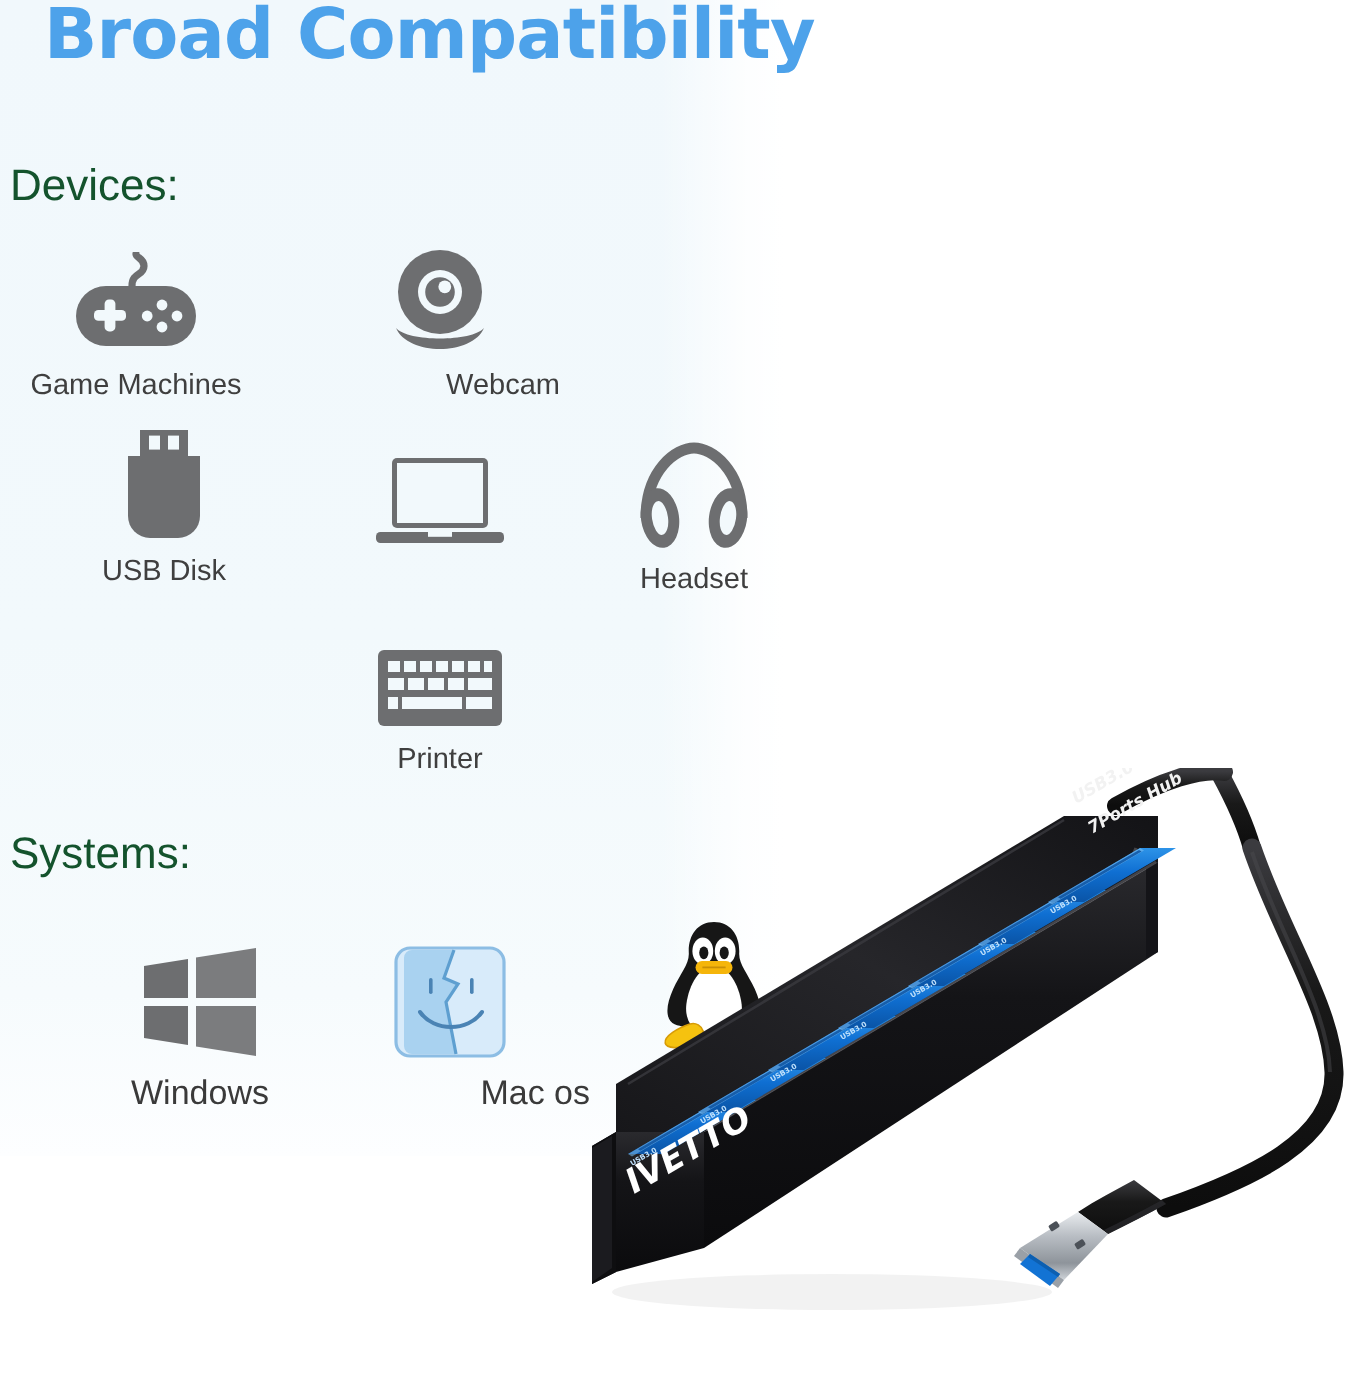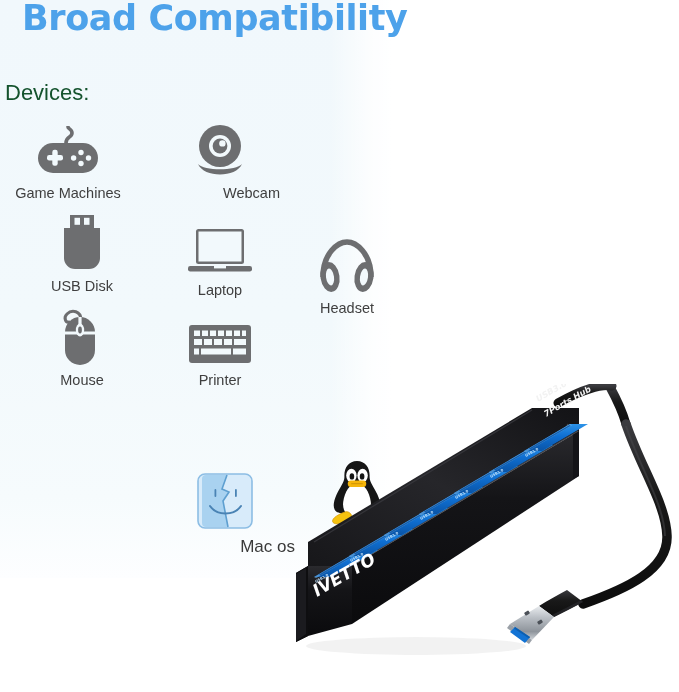--- a/index.html
+++ b/index.html
@@ -66,20 +66,21 @@
 <body>
 
 <div id="stage">
 
   <div class="panel"></div>
   <div class="panel-fade"></div>
 
   <div class="title">Broad Compatibility</div>
 
   <div class="section-label" id="lbl-devices">Devices:</div>
+  <div class="section-label" id="lbl-systems">Systems:</div>
 
   <div class="item" style="left:8px;top:118px;">
     <div class="glyph">
       <svg width="66" height="54" viewBox="0 0 66 54">
         <path class="gray-s" stroke-width="3.6" stroke-linecap="round" d="M31 17 C31 10,37 12,37 7 C37 3,33 3,33 1"></path>
         <rect class="gray" x="3" y="17" width="60" height="30" rx="15"></rect>
         <rect x="12" y="29" width="16" height="5.4" rx="2.2" fill="#f2f9fc"></rect>
         <rect x="17.3" y="23.7" width="5.4" height="16" rx="2.2" fill="#f2f9fc"></rect>
         <circle cx="46" cy="26.5" r="2.7" fill="#f2f9fc"></circle>
         <circle cx="53.5" cy="32" r="2.7" fill="#f2f9fc"></circle>
@@ -118,49 +119,35 @@
 
   <div class="item" style="left:160px;top:215px;">
     <div class="glyph">
       <svg width="64" height="50" viewBox="0 0 64 50">
         <rect class="gray" x="8" y="2" width="48" height="35" rx="2.5"></rect>
         <rect x="10.5" y="4.5" width="43" height="30" fill="#f2f9fc"></rect>
         <rect class="gray" x="0" y="39" width="64" height="5.5" rx="2.2"></rect>
         <rect x="26" y="39" width="12" height="2.4" fill="#f2f9fc"></rect>
       </svg>
     </div>
-    <div class="cap">Laptop</div>
-  </div>
-
-  <div class="item" style="left:287px;top:233px;">
+  </div>
+
+  <div class="item" style="left:287px;top:215px;">
     <div class="glyph">
       <svg width="58" height="56" viewBox="0 0 58 56">
         <path class="gray-s" stroke-width="5.5" d="M5 38 C5 14,20 3,29 3 C38 3,53 14,53 38"></path>
         <ellipse class="gray" cx="12" cy="38" rx="9.5" ry="15" transform="rotate(-8 12 38)"></ellipse>
         <ellipse class="gray" cx="46" cy="38" rx="9.5" ry="15" transform="rotate(8 46 38)"></ellipse>
         <ellipse cx="12" cy="38" rx="4" ry="8.5" fill="#f2f9fc" transform="rotate(-8 12 38)"></ellipse>
         <ellipse cx="46" cy="38" rx="4" ry="8.5" fill="#f2f9fc" transform="rotate(8 46 38)"></ellipse>
       </svg>
     </div>
     <div class="cap">Headset</div>
   </div>
 
-  <div class="item" style="left:22px;top:305px;">
-    <div class="glyph">
-      <svg width="56" height="60" viewBox="0 0 56 60">
-        <path class="gray-s" stroke-width="3" stroke-linecap="round" d="M27 13 C27 4,18 2,13 7 C9 11,12 16,15 15"></path>
-        <path class="gray" d="M26 10 a15 15 0 0 1 15 15 v18 a15 15 0 0 1 -15 15 a15 15 0 0 1 -15 -15 v-18 a15 15 0 0 1 15 -15 z"></path>
-        <rect x="24.4" y="10" width="3.2" height="16" fill="#f2f9fc"></rect>
-        <rect x="11" y="24.5" width="30" height="3" fill="#f2f9fc"></rect>
-        <ellipse cx="26" cy="23" rx="4.2" ry="6.4" fill="#f2f9fc"></ellipse>
-        <ellipse class="gray" cx="26" cy="23" rx="1.9" ry="3.4"></ellipse>
-      </svg>
-    </div>
-    <div class="cap">Mouse</div>
-  </div>
 
   <div class="item" style="left:160px;top:305px;">
     <div class="glyph">
       <svg width="62" height="46" viewBox="0 0 62 46">
         <rect class="gray" x="0" y="4" width="62" height="38" rx="3"></rect>
         <g fill="#f2f9fc">
           <rect x="5" y="9.5" width="6" height="5.5"></rect>
             <rect x="13" y="9.5" width="6" height="5.5"></rect>
           <rect x="21" y="9.5" width="6" height="5.5"></rect>
             <rect x="29" y="9.5" width="6" height="5.5"></rect>
@@ -174,20 +161,31 @@
           <rect x="45" y="18" width="12" height="6"></rect>
           <rect x="5" y="27.5" width="5" height="6"></rect>
             <rect x="12" y="27.5" width="30" height="6"></rect>
           <rect x="44" y="27.5" width="13" height="6"></rect>
         </g>
       </svg>
     </div>
     <div class="cap">Printer</div>
   </div>
 
+  <div class="os-item" style="left:30px;top:465px;">
+    <div class="glyph">
+      <svg width="60" height="56" viewBox="0 0 60 56">
+        <path fill="#6d6e70" d="M2 10 L24 6.5 L24 26 L2 26 Z"></path>
+        <path fill="#7b7c7e" d="M28 5.8 L58 1 L58 26 L28 26 Z"></path>
+        <path fill="#6d6e70" d="M2 30 L24 30 L24 49.5 L2 46 Z"></path>
+        <path fill="#7b7c7e" d="M28 30 L58 30 L58 55 L28 50.2 Z"></path>
+      </svg>
+    </div>
+    <div class="cap">Windows</div>
+  </div>
 
   <div class="os-item" style="left:155px;top:465px;text-align:right;">
     <div class="glyph">
       <svg width="56" height="56" viewBox="0 0 56 56">
         <rect x="1" y="1" width="54" height="54" rx="7" fill="#d8ebfa" stroke="#8cbde4" stroke-width="1.6"></rect>
         <path fill="#a9d2f0" d="M4 2 h26 l-5 14 l7 3 l-6 9 l5 26 h-22 a4 4 0 0 1 -4 -4 v-44 a4 4 0 0 1 4 -4 z"></path>
         <path stroke="#5e9fd0" stroke-width="1.6" fill="none" d="M30 2 l-5 14 l7 3 l-6 9 l5 26"></path>
         <rect x="17.5" y="16" width="1.8" height="8" rx="0.9" fill="#4a83b4"></rect>
         <rect x="38" y="16" width="1.8" height="8" rx="0.9" fill="#4a83b4"></rect>
         <path stroke="#4a83b4" stroke-width="2" fill="none" stroke-linecap="round" d="M13 33 C20 43,37 43,44 33"></path>

